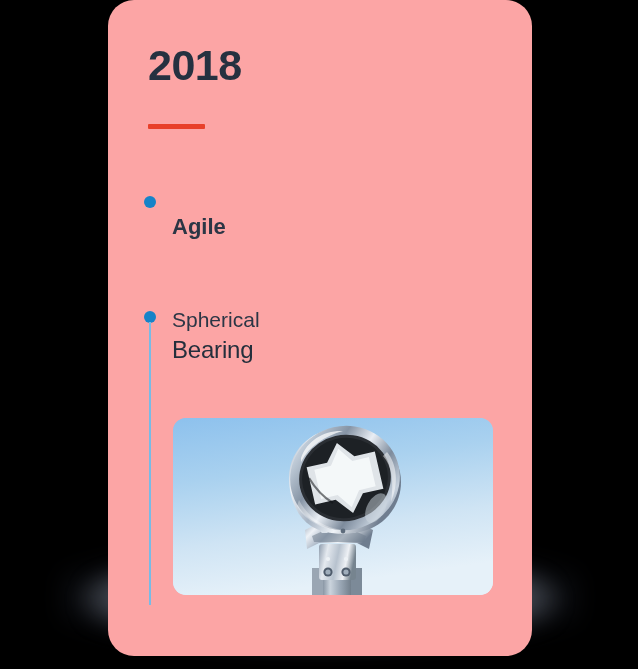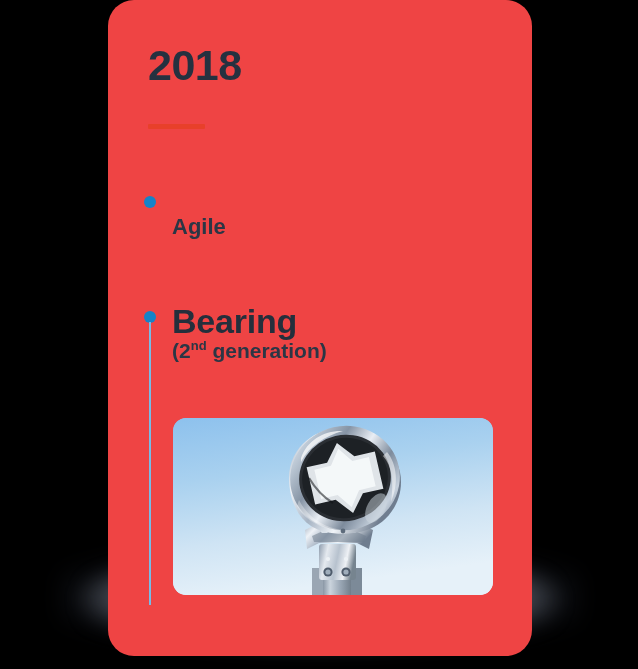--- a/index.html
+++ b/index.html
@@ -54,21 +54,21 @@
     filter: blur(11px);
   }
 
   
   .card {
     position: absolute;
     left: 108px;
     top: 0px;
     width: 424px;
     height: 656px;
-    background: #ef4444;
+    background: #fca5a5;
     border-radius: 26px;
     overflow: hidden;
   }
 
   .year {
     position: absolute;
     left: 40px;
     top: 44px;
     font-size: 43px;
     font-weight: bold;
@@ -115,22 +115,22 @@
     margin-top: 24px;
   }
   .t-regular {
     font-size: 21px;
     font-weight: normal;
     line-height: 28px;
     color: #2b3645;
     white-space: nowrap;
   }
   .t-heavy {
-    font-size: 34px;
-    font-weight: bold;
+    font-size: 24px;
+    font-weight: normal;
     line-height: 31px;
     color: #242f3c;
     white-space: nowrap;
     letter-spacing: -0.2px;
   }
   .t-gen {
     font-size: 21px;
     font-weight: bold;
     line-height: 28px;
     color: #2b3645;
@@ -172,22 +172,22 @@
 
     <div class="bullet-dot" style="left:36px; top:196px;"></div>
     <div class="item" style="left:64px; top:188px;">
       <div class="t-semibold">Agile</div>
     </div>
 
     <div class="bullet-dot" style="left:36px; top:311px;"></div>
     <div class="bullet-line" style="left:41px; top:322px; height:283px;"></div>
 
     <div class="item" style="left:64px; top:306px;">
+      <div class="t-regular">Spherical</div>
       <div class="t-heavy">Bearing</div>
-      <div class="t-gen"><span>(</span><span>2</span><sup>nd</sup><span> generation</span><span>)</span></div>
     </div>
 
     <div class="photo">
       <svg width="320" height="177" viewBox="0 0 320 177">
         <defs>
           <linearGradient id="sky" x1="0" y1="0" x2="0.25" y2="1">
             <stop offset="0%" stop-color="#8dc1ed"></stop>
             <stop offset="35%" stop-color="#a9d1ef"></stop>
             <stop offset="70%" stop-color="#cfe4f4"></stop>
             <stop offset="100%" stop-color="#e6f1f9"></stop>

